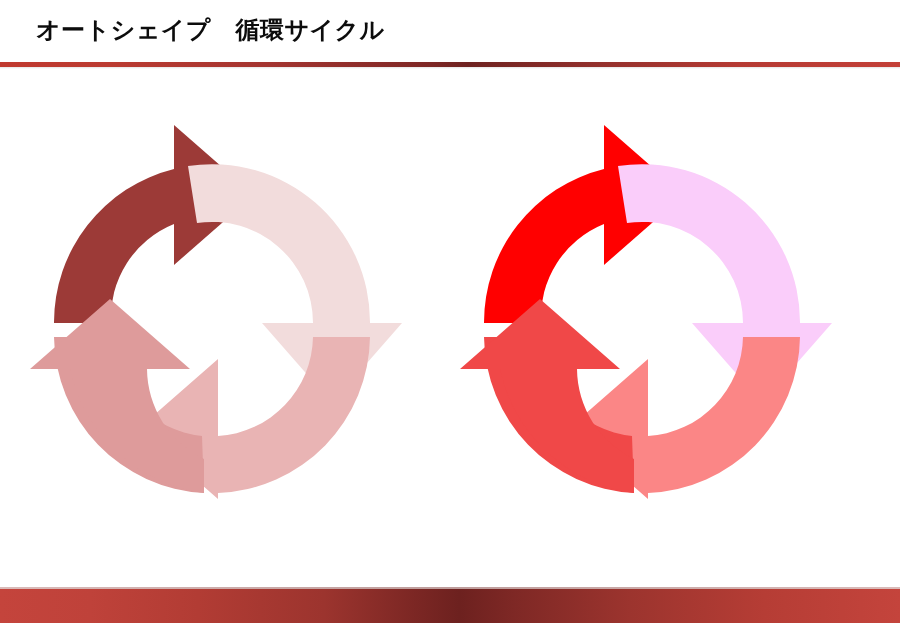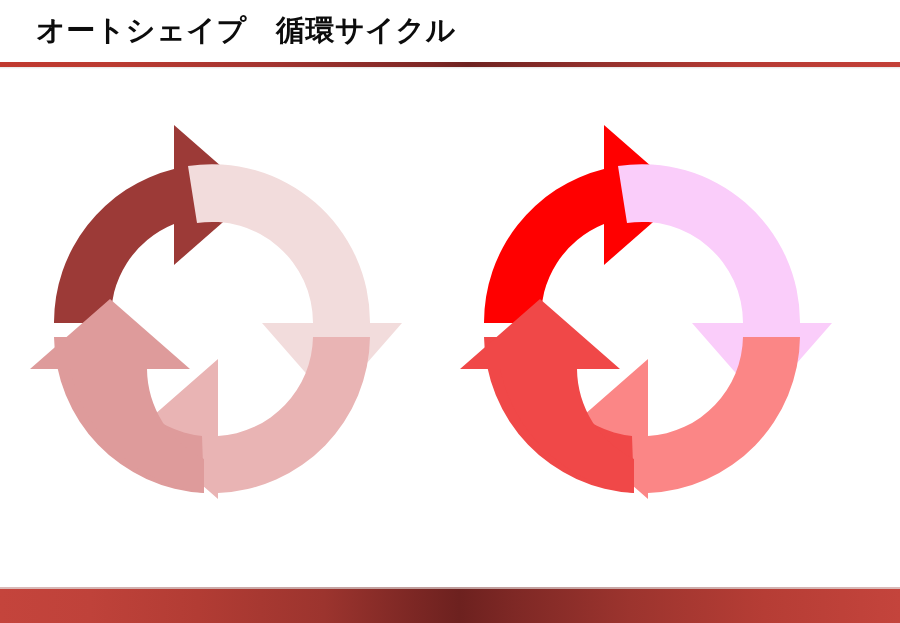--- a/index.html
+++ b/index.html
@@ -26,21 +26,21 @@
     position: absolute;
     left: 0;
     top: 0;
     width: 900px;
     height: 62px;
   }
   .slide-title {
     position: absolute;
     left: 36px;
     top: 9px;
-    font-size: 29px;
+    font-size: 24px;
     font-weight: bold;
     color: #0c0c0c;
     letter-spacing: 0.5px;
     white-space: pre;
     line-height: 42px;
   }
 
   
   .header-rule {
     position: absolute;

